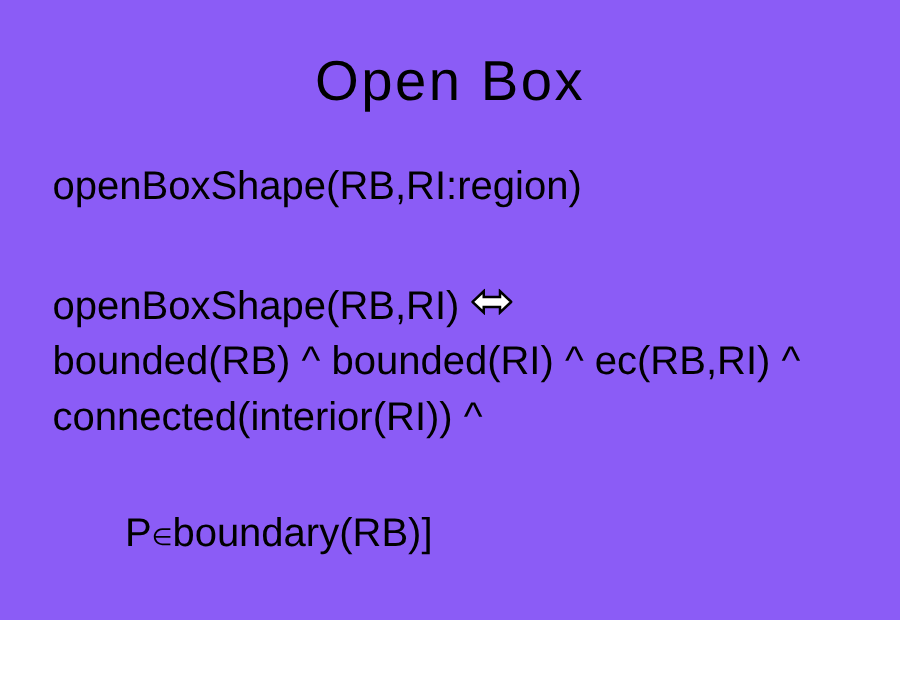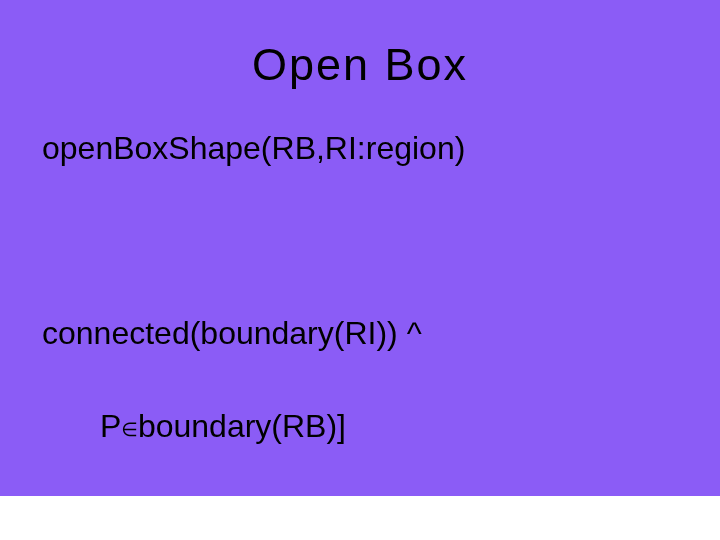--- a/index.html
+++ b/index.html
@@ -57,20 +57,24 @@
 </style>
 </head>
 <body>
 
 <div class="slide">
 
   <div class="slide-title">Open Box</div>
 
   <div class="body-line" id="line1">openBoxShape(RB,RI:region)</div>
 
+  <div class="body-line" id="line2"><span>openBoxShape(RB,RI)</span><svg class="iff-arrow" width="33" height="21" viewBox="0 0 33 21" xmlns="http://www.w3.org/2000/svg">
+        <polygon points="1,10.5 10,2 10,6.5 23,6.5 23,2 32,10.5 23,19 23,14.5 10,14.5 10,19" fill="#ffffff" stroke="#000000" stroke-width="2" stroke-linejoin="miter"></polygon>
+      </svg></div>
 
+  <div class="body-line" id="line3">bounded(RB) ^ bounded(RI) ^ ec(RB,RI) ^</div>
 
-  <div class="body-line" id="line4">connected(boundary(RI)) ^</div>
+  <div class="body-line" id="line4">connected(interior(RI)) ^</div>
 
 
   <div class="body-line" id="line6"><span>P</span><span class="elem">∈</span><span>boundary(RB)]</span></div>
 
 </div>
 
 </body></html>

